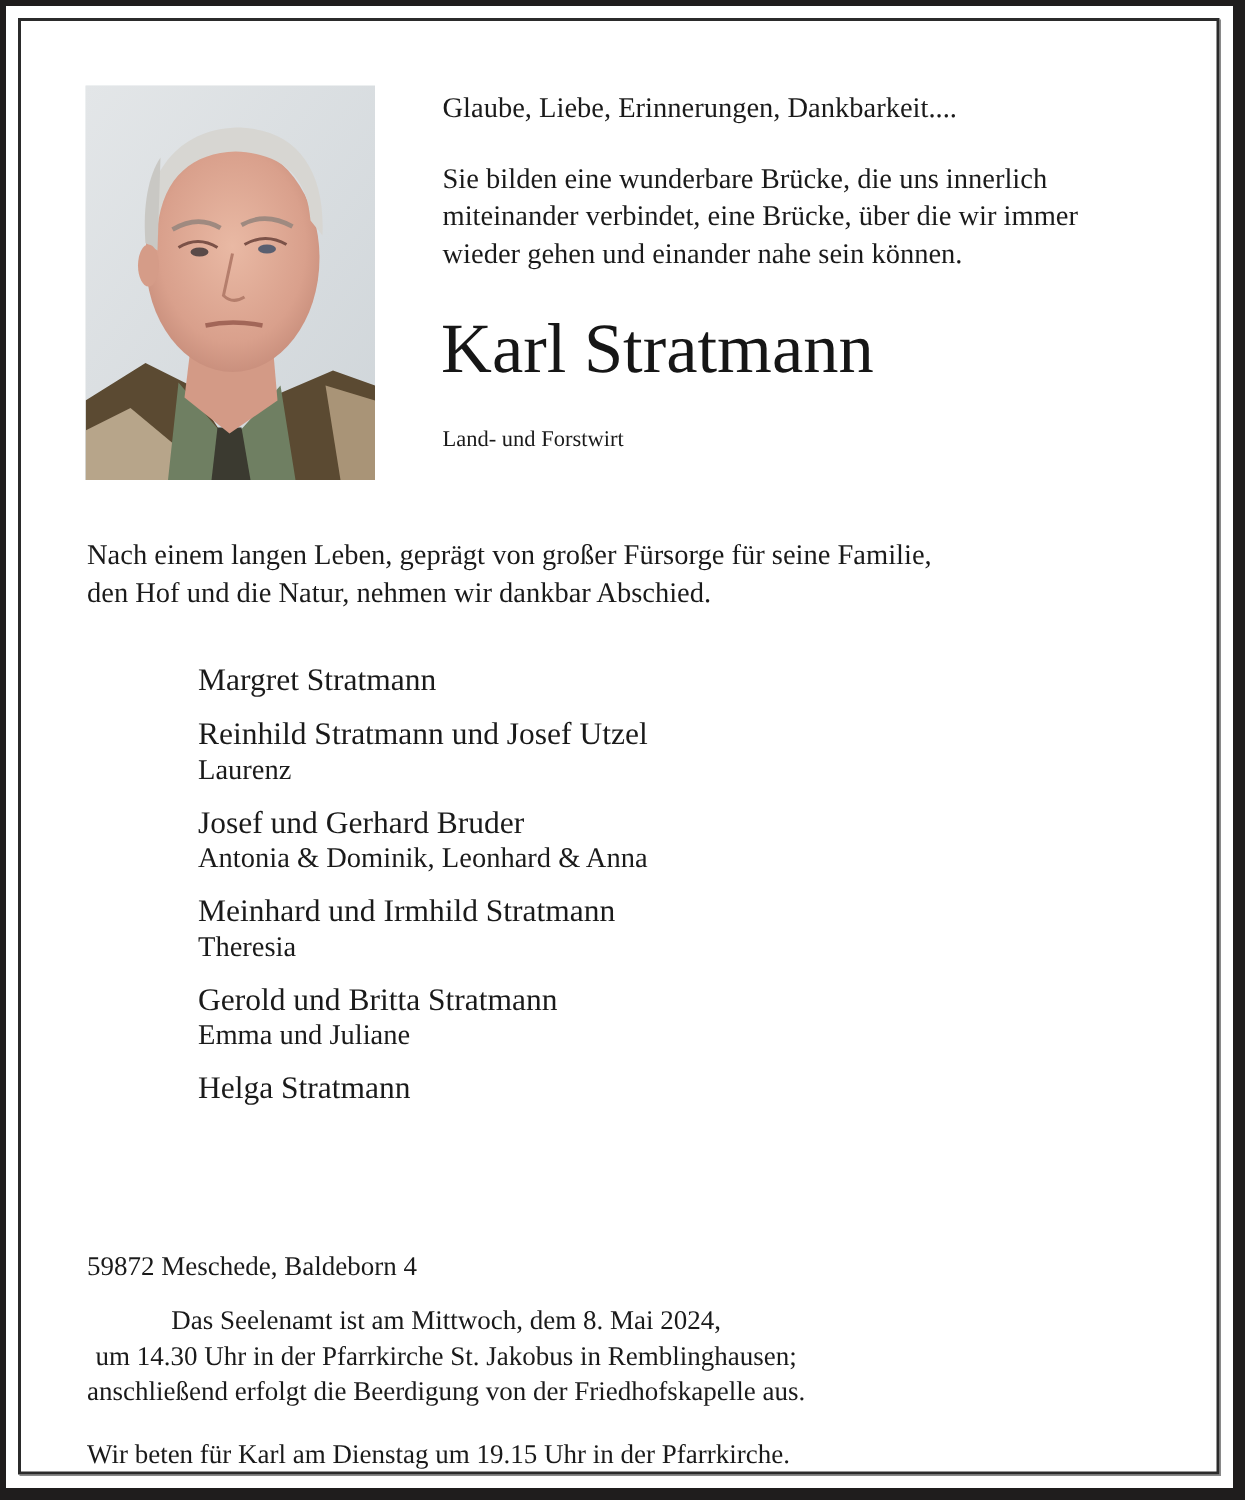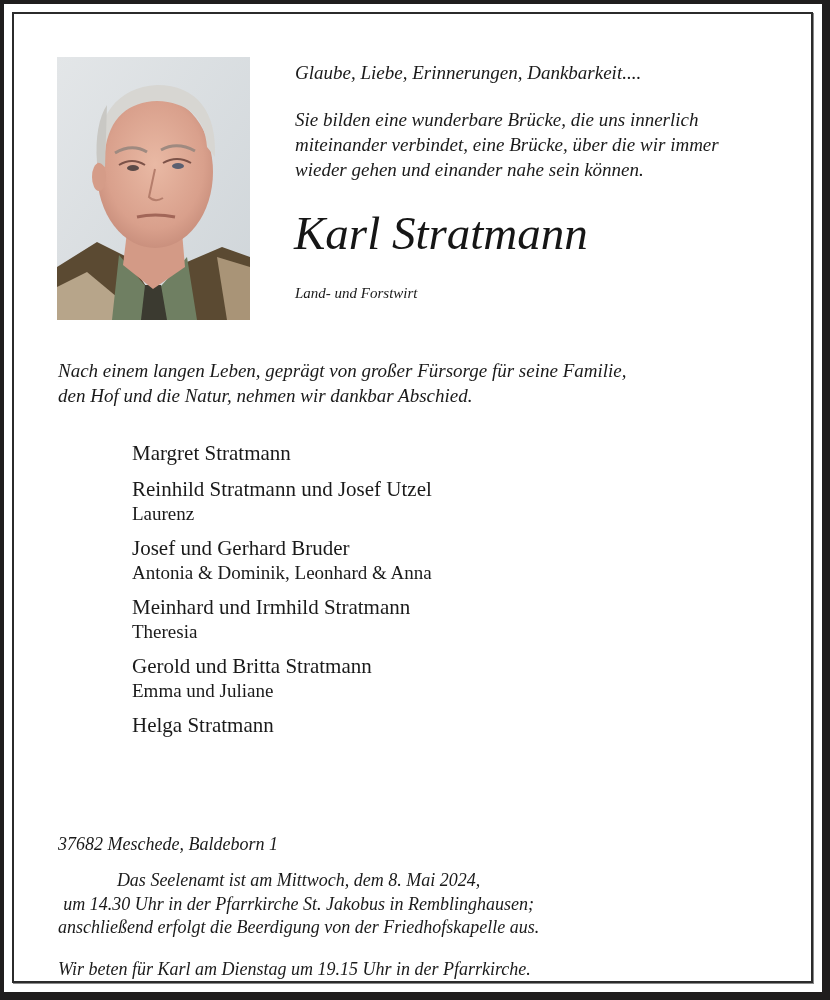--- a/index.html
+++ b/index.html
@@ -37,21 +37,21 @@
       position: absolute;
       left: 43px;
       top: 43px;
       width: 193px;
       height: 263px;
       overflow: hidden;
       background: #dfe3e6;
     }
     .photo svg { display: block; }
 
-    .t { position: absolute; white-space: nowrap; font-style: italic; }
+    .t { position: absolute; white-space: nowrap; }
 
     .motto {
       left: 281px; top: 47px;
       font-size: 19px; line-height: 24px;
     }
     .quote {
       left: 281px; top: 93px;
       font-size: 19px; line-height: 25px;
     }
     .quote div { white-space: nowrap; }
@@ -189,21 +189,21 @@
       </div>
       <div class="family-group">
         <div class="main">Gerold und Britta Stratmann</div>
         <div class="sub">Emma und Juliane</div>
       </div>
       <div class="family-group">
         <div class="main">Helga Stratmann</div>
       </div>
     </div>
 
-    <div class="t address">37682 Meschede, Baldeborn 1</div>
+    <div class="t address">59872 Meschede, Baldeborn 4</div>
 
     <div class="t service">
       <div>Das Seelenamt ist am Mittwoch, dem 8. Mai 2024,</div>
       <div>um 14.30 Uhr in der Pfarrkirche St. Jakobus in Remblinghausen;</div>
       <div>anschließend erfolgt die Beerdigung von der Friedhofskapelle aus.</div>
     </div>
 
     <div class="t prayer">Wir beten für Karl am Dienstag um 19.15 Uhr in der Pfarrkirche.</div>
 
   </div>

